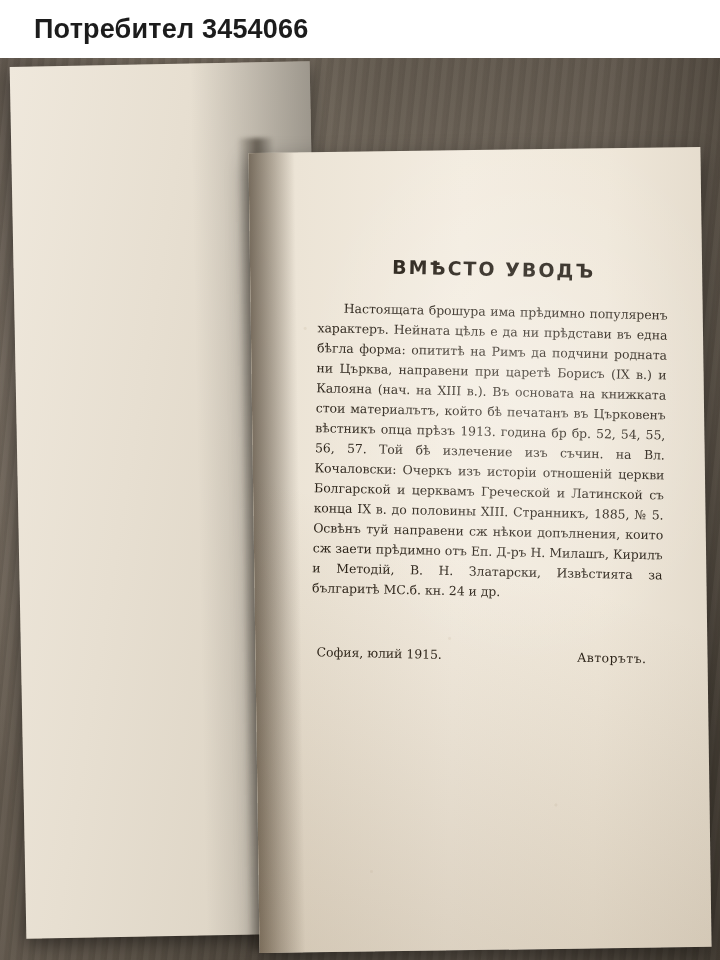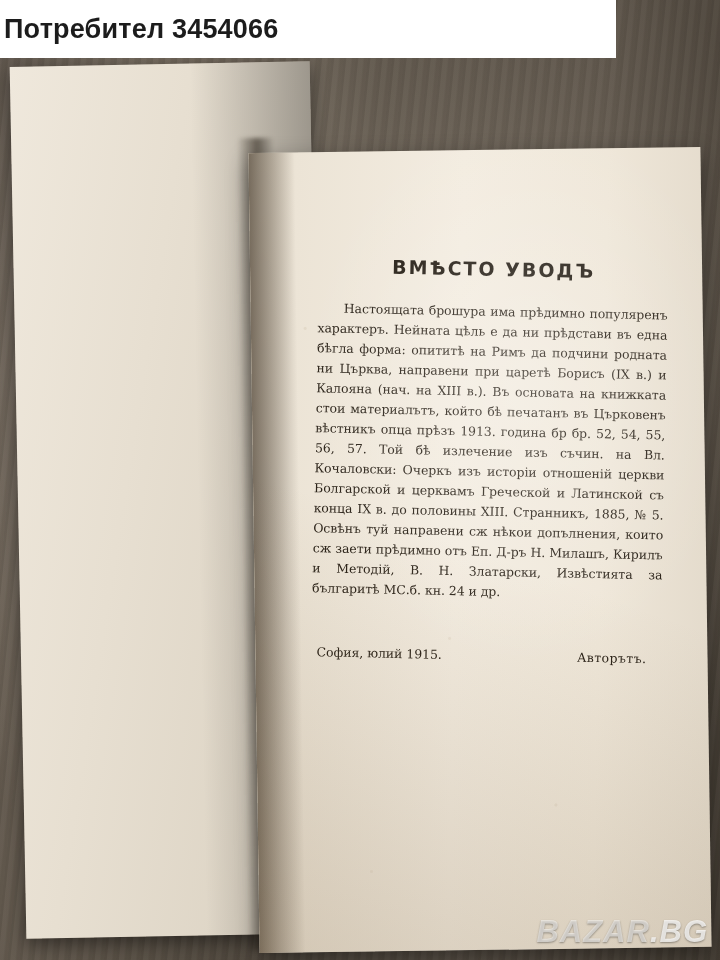--- a/index.html
+++ b/index.html
@@ -155,26 +155,26 @@
       radial-gradient(circle at 66% 82%, rgba(150,125,90,0.30) 0 1px, transparent 2px),
       radial-gradient(circle at 25% 90%, rgba(150,125,90,0.25) 0 1px, transparent 2px);
     pointer-events: none;
   }
 
   
   .seller-banner {
     position: absolute;
     left: 0;
     top: 0;
-    width: 616px;
+    width: 720px;
     height: 58px;
     background: #ffffff;
     display: flex;
     align-items: center;
-    padding-left: 4px;
+    padding-left: 34px;
     box-sizing: border-box;
   }
   .seller-name {
     font-family: "Liberation Sans", sans-serif;
     font-size: 27px;
     font-weight: bold;
     color: #1c1c1c;
     letter-spacing: 0.2px;
   }
 
@@ -216,17 +216,14 @@
           <span class="author">Авторътъ.</span>
         </div>
       </div>
     </div>
   </div>
 
   <div class="seller-banner">
     <span class="seller-name">Потребител 3454066</span>
   </div>
 
-  <div class="watermark">
-    <span>BAZAR</span><span class="mark-accent">.BG</span>
-  </div>
 
 </div>
 
 </body></html>

